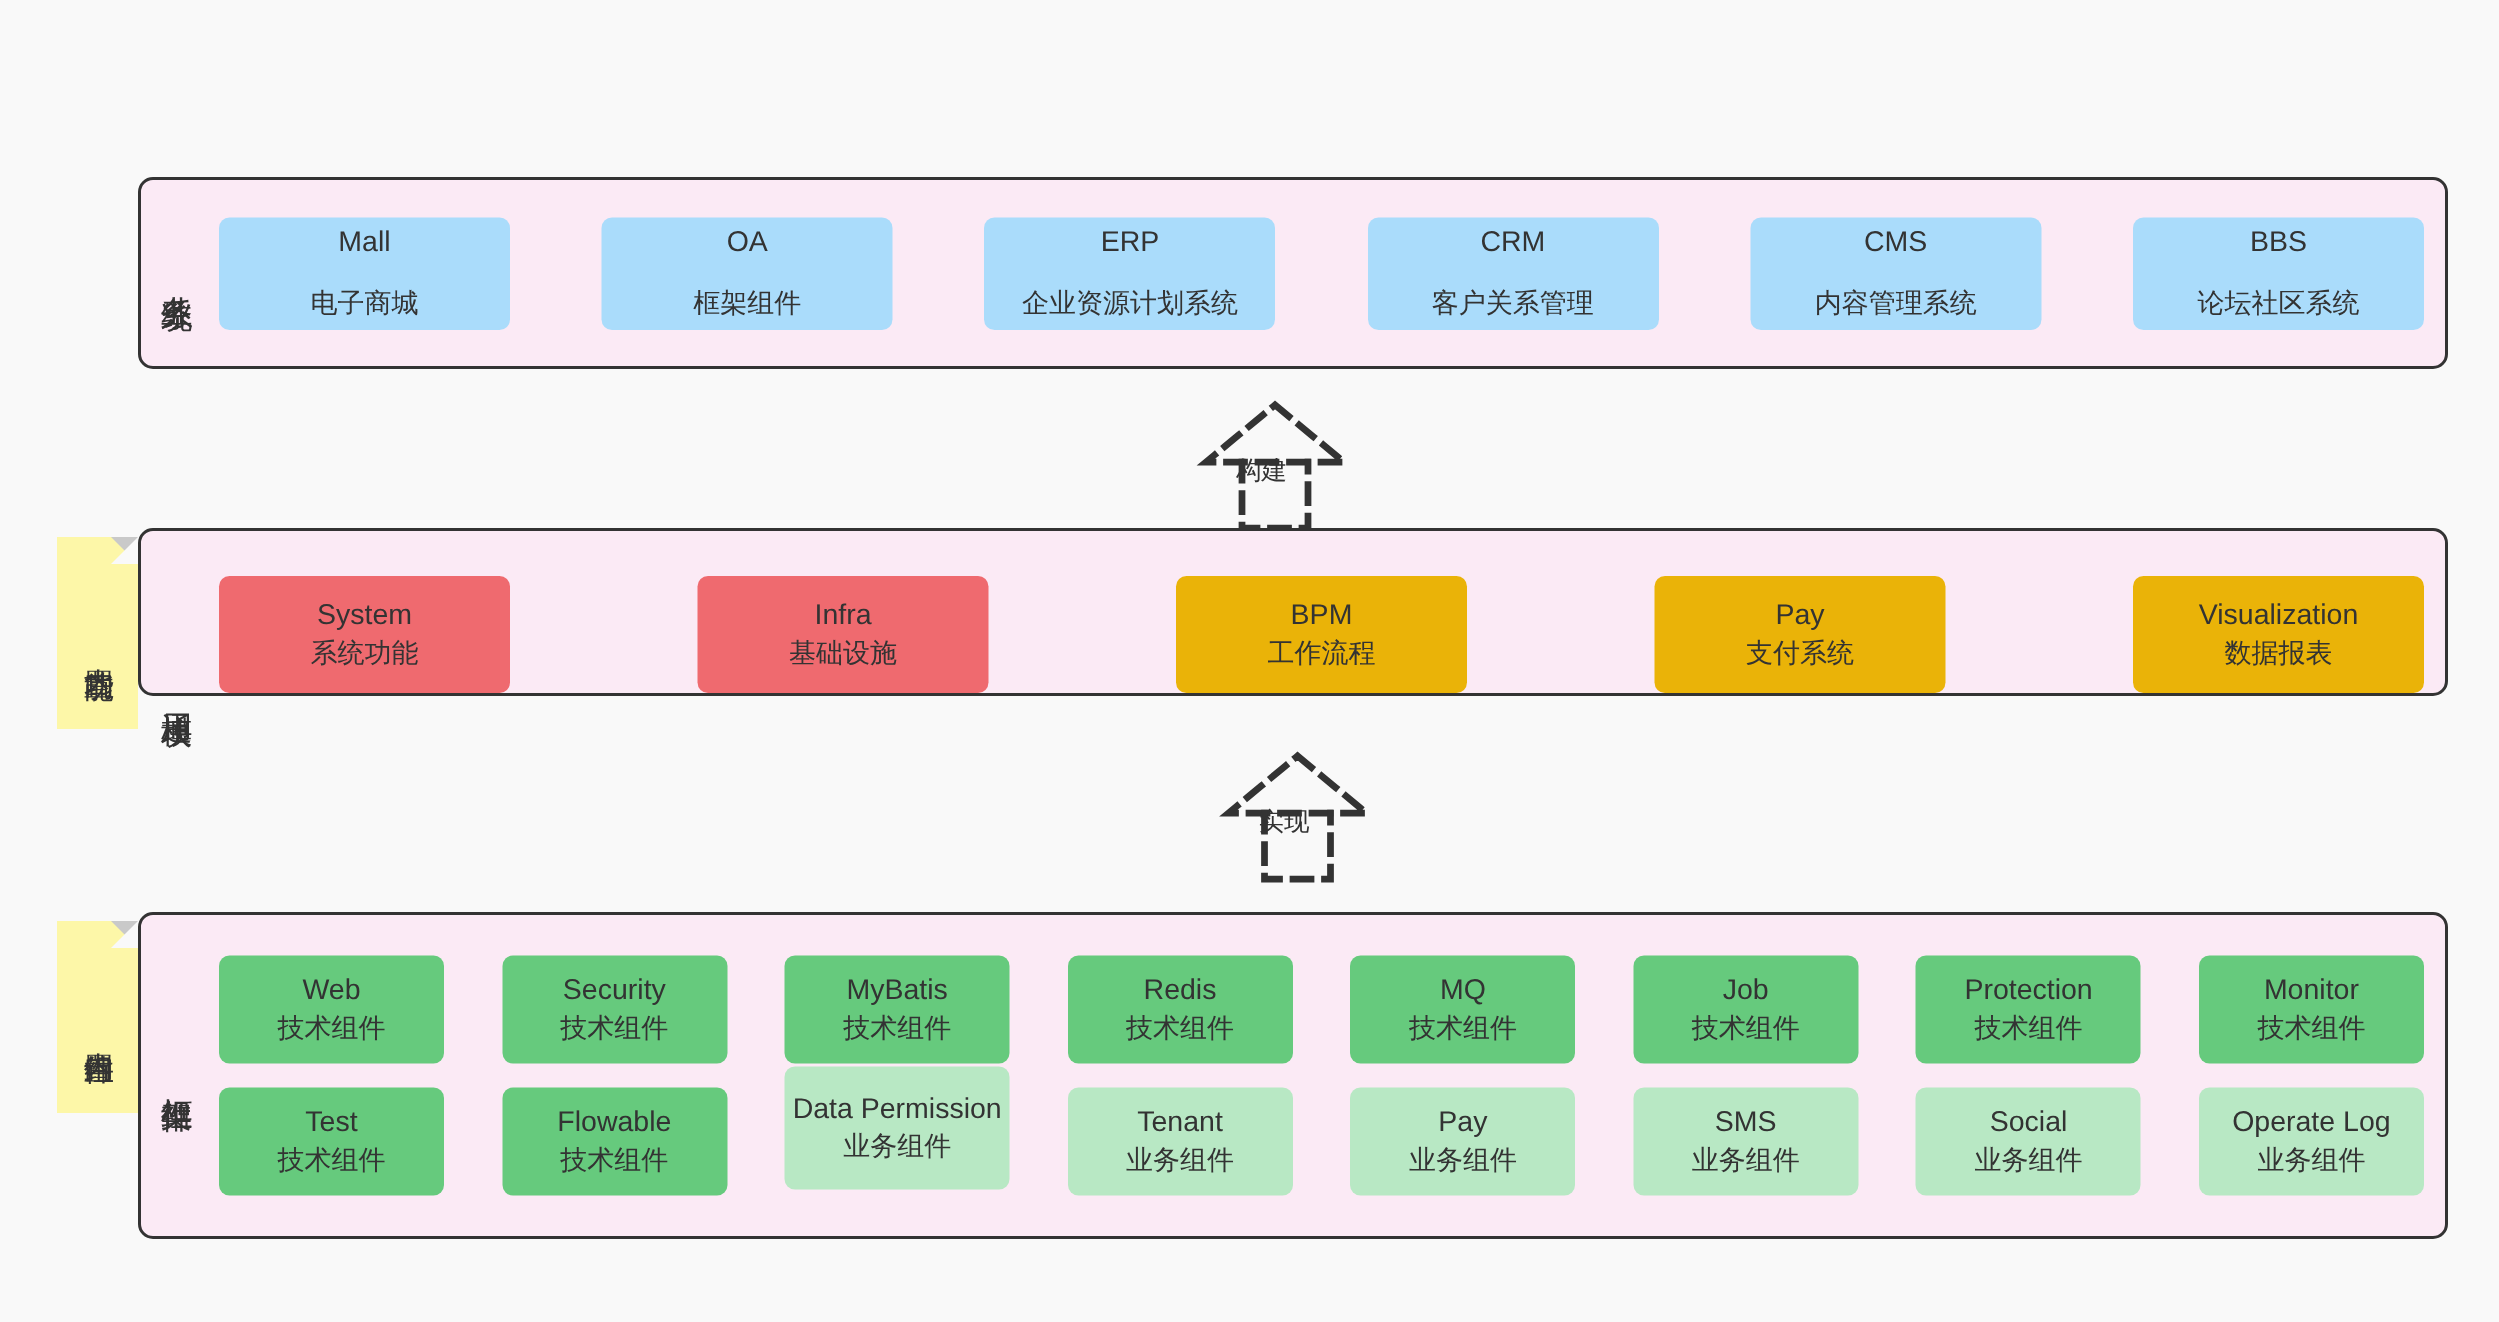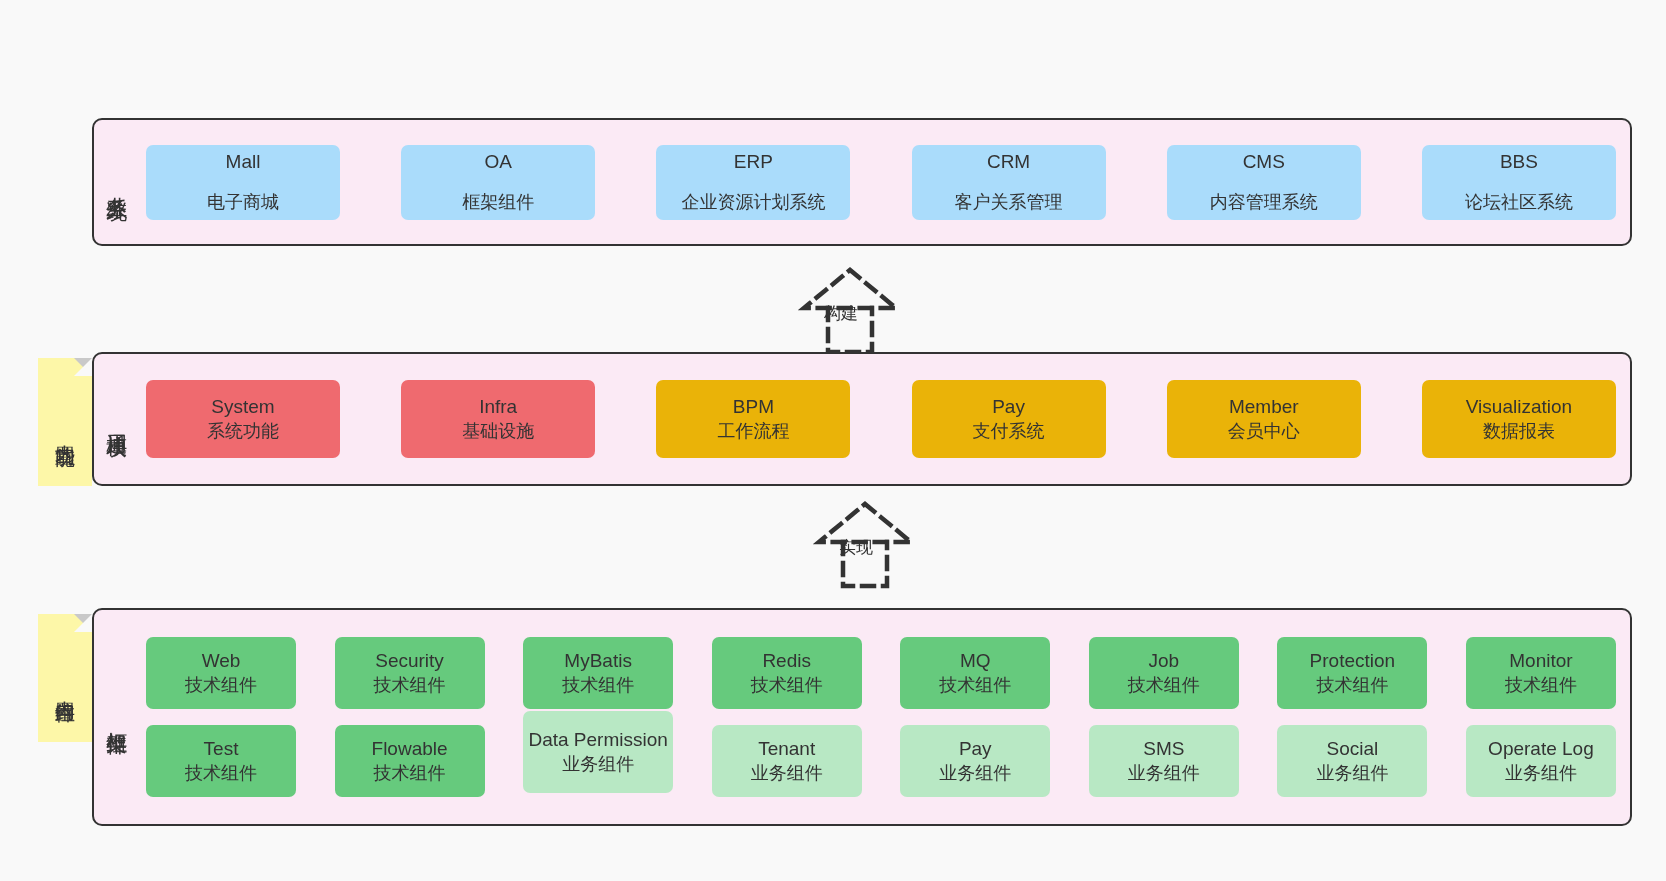--- a/index.html
+++ b/index.html
@@ -171,42 +171,38 @@
       <path d="M50 4 L96 42 L4 42 Z" fill="none" stroke="#333333" stroke-width="4.5" stroke-dasharray="12 9" stroke-linecap="square"></path>
       <path d="M28 42 L28 86 L72 86 L72 42" fill="none" stroke="#333333" stroke-width="4.5" stroke-dasharray="12 9" stroke-linecap="square"></path>
     </svg>
     <div class="conn-label" style="left:24px;top:36px;">构建</div>
   </div>
 
   <div class="sticky" style="left:38px;top:358px;height:128px;">
     <span class="fold"></span>
     <span>内置功能</span>
   </div>
-  <div class="band" style="left:92px;top:352px;width:1540px;height:134px;">
+  <div class="band" style="left:92px;top:352px;width:1540px;height:112px;align-items:flex-end;">
     <div class="band-title">通用模块</div>
     <div class="band-body">
       <div class="node n-mod solid">
         <div class="t1">System</div>
         <div class="t2">系统功能</div>
       </div>
       <div class="node n-mod solid">
         <div class="t1">Infra</div>
         <div class="t2">基础设施</div>
       </div>
       <div class="node n-mod soft">
         <div class="t1">BPM</div>
         <div class="t2">工作流程</div>
       </div>
       <div class="node n-mod soft">
         <div class="t1">Pay</div>
         <div class="t2">支付系统</div>
-      </div>
-      <div class="node n-mod soft">
-        <div class="t1">Member</div>
-        <div class="t2">会员中心</div>
       </div>
       <div class="node n-mod soft">
         <div class="t1">Visualization</div>
         <div class="t2">数据报表</div>
       </div>
     </div>
   </div>
 
   <div class="connector" style="left:815px;top:500px;width:100px;height:90px;">
     <svg width="100" height="90" viewBox="0 0 100 90" aria-hidden="true">

